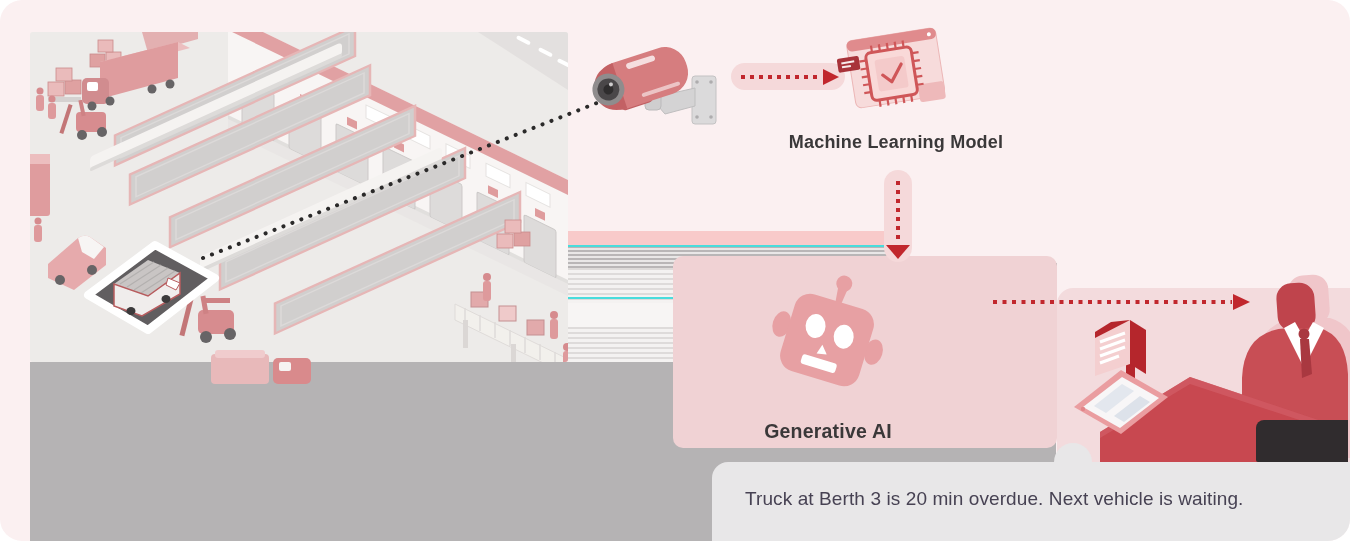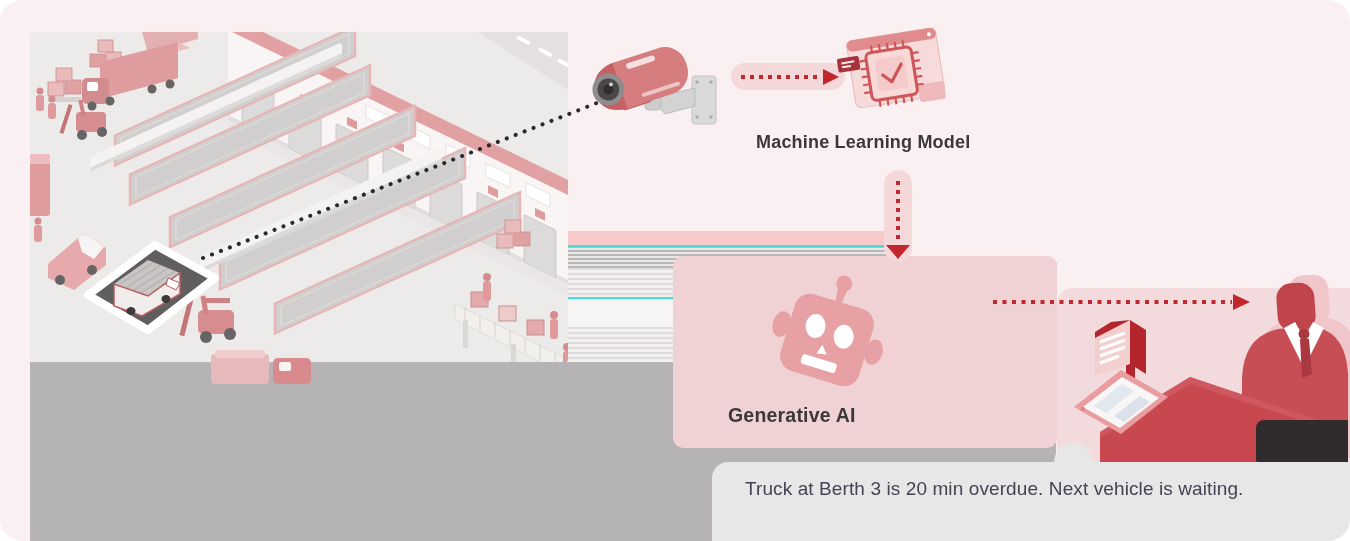--- a/index.html
+++ b/index.html
@@ -6,26 +6,26 @@
   *{box-sizing:border-box;}
   .page{
     position:relative;width:1350px;height:541px;margin:0 auto;
     background:var(--page_bg,#fbf0f1);
     border-radius:22px;overflow:hidden;
     font-family:"Liberation Sans",sans-serif;
   }
   .abs{position:absolute;}
   .flow-label{
     font-weight:700;color:var(--label_text,#3a3839);
-    letter-spacing:.2px;white-space:nowrap;
+    text-align:center;letter-spacing:.2px;white-space:nowrap;
   }
   .msg-box{
     background:var(--message_bg,#e8e7e8);
     border-radius:16px 0 0 0;
-    padding:14px 20px 0 33px;
+    padding:24px 20px 0 33px;
     color:var(--message_text,#474253);
     font-size:19px;line-height:26.5px;letter-spacing:.1px;
   }
   .bubble-tail{background:var(--message_bg,#e8e7e8);border-radius:50%;}
   .gray-block{background:var(--gray_block,#b5b3b4);}
   .panel{background:var(--panel_pink,#f0d2d4);border-radius:10px;}
   .scene-bg{background:var(--scene_pink,#f3dbdd);border-radius:16px 0 0 0;}
   .stripes{
     background:repeating-linear-gradient(to bottom,#b9b6b7 0 2px,#e9e7e7 2px 4px);
   }
@@ -355,21 +355,21 @@
       <rect x="24" y="30" width="82" height="80" rx="16"></rect>
       <g fill="#ffffff">
         <ellipse cx="50" cy="60" rx="10" ry="12" transform="rotate(-14 50 60)"></ellipse>
         <ellipse cx="80" cy="62" rx="10" ry="12" transform="rotate(-14 80 62)"></ellipse>
         <polygon points="62,76 69,84 59,86"></polygon>
         <rect x="46" y="90" width="36" height="10" rx="3"></rect>
       </g>
     </g>
   </svg>
 
-  <div class="abs flow-label" style="left:728px;top:404px;width:200px;font-size:19.5px;z-index:5">Generative AI</div>
+  <div class="abs flow-label" style="left:728px;top:420px;width:200px;font-size:19.5px;z-index:5">Generative AI</div>
 
   <svg class="abs" style="left:1228px;top:256px;z-index:5" width="122" height="210" viewBox="0 0 122 210">
     <g transform="translate(10,-8)" fill="#f0c6ca">
       <rect x="51" y="27" width="40" height="50" rx="15" transform="rotate(-4 71 52)"></rect>
       <path d="M17 210 L17 120 Q19 72 62 70 L92 70 Q120 78 122 118 L122 210 Z"></path>
     </g>
     <rect x="49" y="27" width="38" height="48" rx="15" fill="#bf444c" transform="rotate(-4 68 51)"></rect>
     <path d="M14 210 L14 122 Q16 74 60 72 L92 72 Q118 80 120 118 L120 210 Z" fill="#c84e55"></path>
     <path d="M56 72 L76 112 L96 72 L85 66 L76 82 L67 66 Z" fill="#ffffff"></path>
     <g fill="#a93840">

